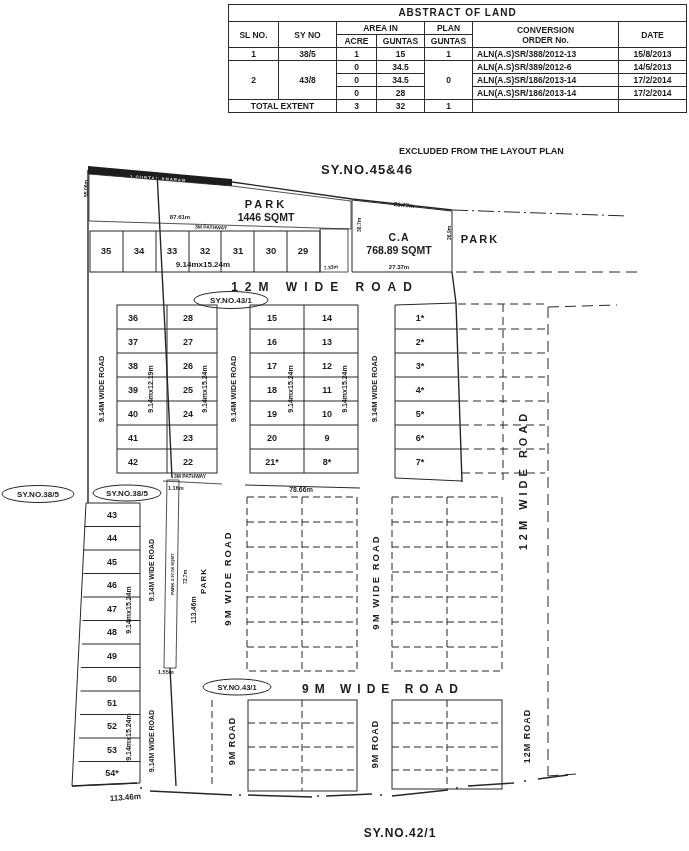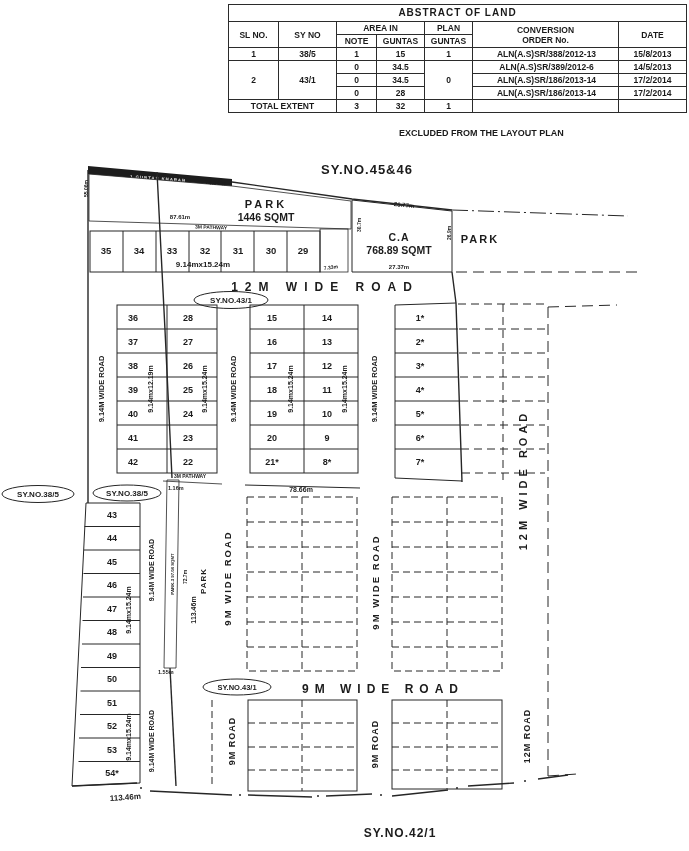--- a/index.html
+++ b/index.html
@@ -4,24 +4,24 @@
 <style>
   html,body{margin:0;padding:0;background:#ffffff;width:689px;height:851px;position:relative;
     font-family:"Liberation Sans",sans-serif;}
   #plan{position:absolute;left:0;top:0;}
   
   table.abstract{position:absolute;left:228px;top:4px;border-collapse:collapse;
     font-family:"Liberation Sans",sans-serif;color:#1a1a1a;z-index:5;background:#fff;padding-left:47px;}
   table.abstract td{border:1px solid #2b2b2b;font-size:8.5px;font-weight:bold;
     text-align:center;padding:1px 2px;line-height:10px;}
   table.abstract td.title{font-size:10px;letter-spacing:1px;height:14px;}
-  table.abstract td.left{text-align:center;padding-left:4px;}
+  table.abstract td.left{text-align:left;padding-left:4px;}
   .note{position:absolute;left:385px;top:128px;width:280px;font-size:9px;font-weight:bold;
     color:#1a1a1a;line-height:11px;z-index:5;}
-  .note .l2{padding-left:14px;}
+  .note .l2{padding-left:14px;margin-top:18px;}
   
   svg text{font-family:"Liberation Sans",sans-serif;font-weight:bold;fill:#1c1c1c;}
   .ln{stroke:#262626;stroke-width:1;fill:none;}
   .thin{stroke-width:0.8;}
   .bold{stroke-width:1.4;}
   .dash{stroke-dasharray:8 5;}
   .gdash{stroke-dasharray:7 4;}
   .ldash{stroke-dasharray:11 6;}
   .dashdot{stroke-dasharray:16 4 2 4;}
   .mid{text-anchor:middle;}
@@ -52,36 +52,36 @@
       </tr>
   <tr>
     <td rowspan="2">SL NO.</td>
     <td rowspan="2">SY NO</td>
     <td colspan="2">AREA IN</td>
     <td>PLAN</td>
     <td rowspan="2"><span>CONVERSION</span><br><span>ORDER No.</span></td>
     <td rowspan="2">DATE</td>
   </tr>
   <tr>
-    <td>NOTE</td>
+    <td>ACRE</td>
     <td>GUNTAS</td>
     <td>GUNTAS</td>
   </tr>
   <tr>
     <td>1</td>
     <td>38/5</td>
     <td>1</td>
     <td>15</td>
     <td>1</td>
     <td class="left">ALN(A.S)SR/388/2012-13</td>
     <td>15/8/2013</td>
   </tr>
   <tr>
     <td rowspan="3">2</td>
-    <td rowspan="3">43/1</td>
+    <td rowspan="3">43/8</td>
     <td>0</td>
     <td>34.5</td>
     <td rowspan="3">0</td>
     <td class="left">ALN(A.S)SR/389/2012-6</td>
     <td>14/5/2013</td>
   </tr>
   <tr>
     <td>0</td>
     <td>34.5</td>
     <td class="left">ALN(A.S)SR/186/2013-14</td>

